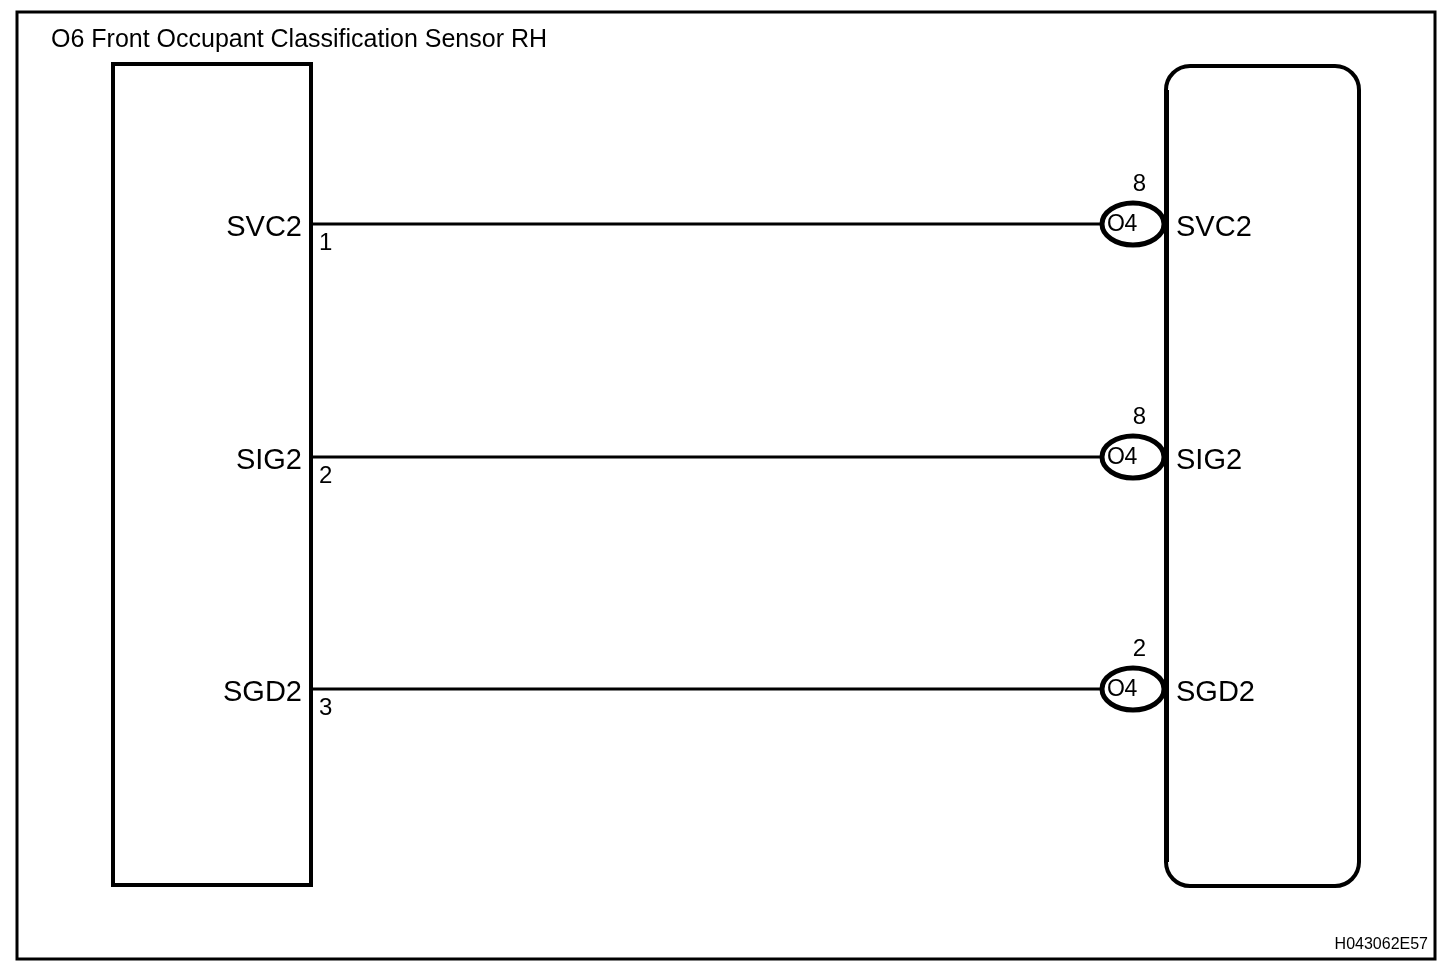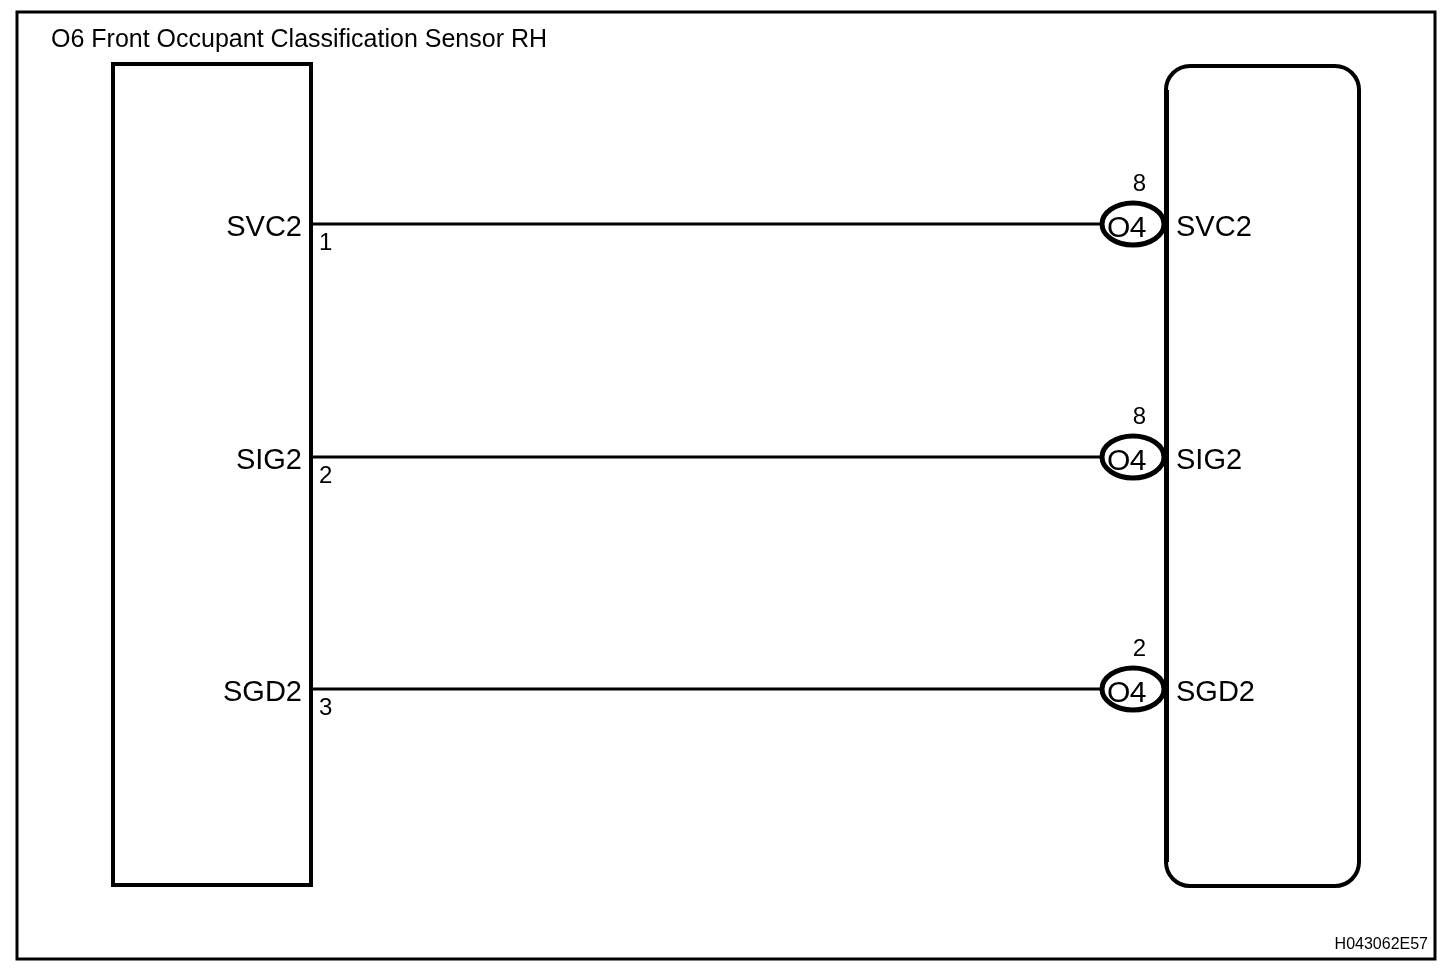--- a/index.html
+++ b/index.html
@@ -37,21 +37,21 @@
   .title-text {
     font-size: 25px;
   }
   .terminal-name {
     font-size: 29px;
   }
   .pin-num {
     font-size: 24px;
   }
   .conn-code {
-    font-size: 30px;
+    font-size: 23px;
     letter-spacing: -0.5px;
   }
   .ref-code {
     font-size: 16px;
   }
   .right-align {
     transform: translateX(-100%);
   }
 </style>
 </head>

